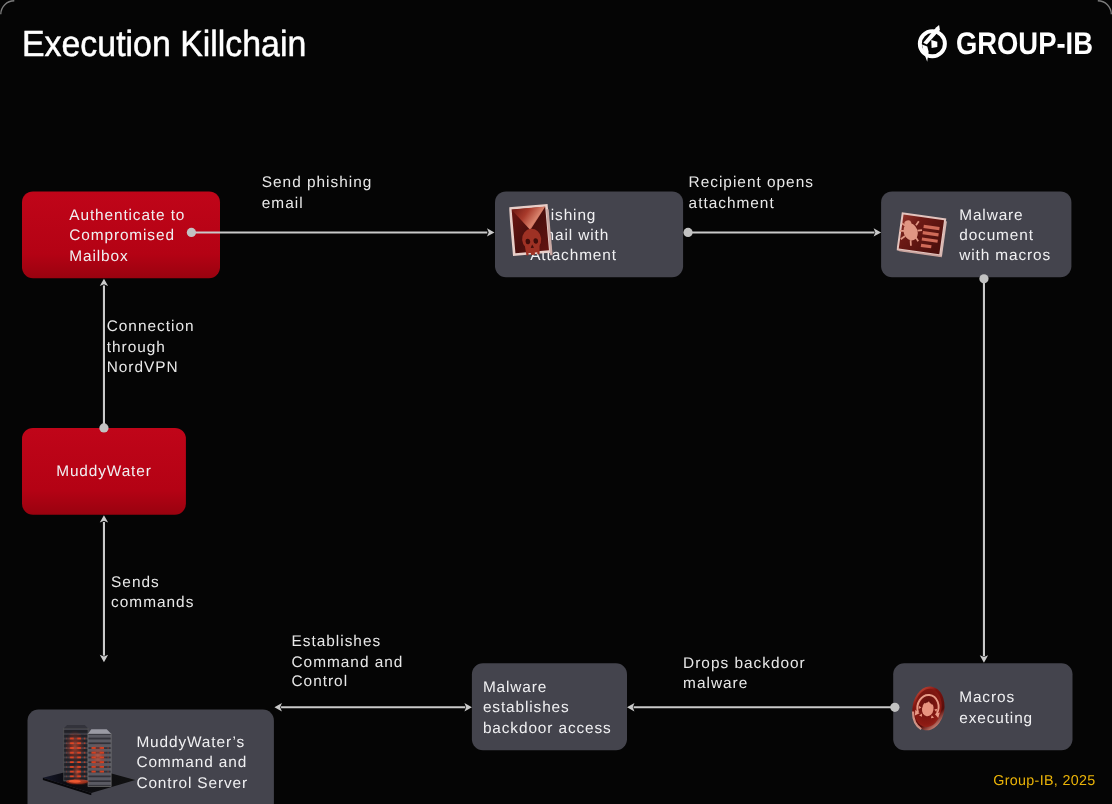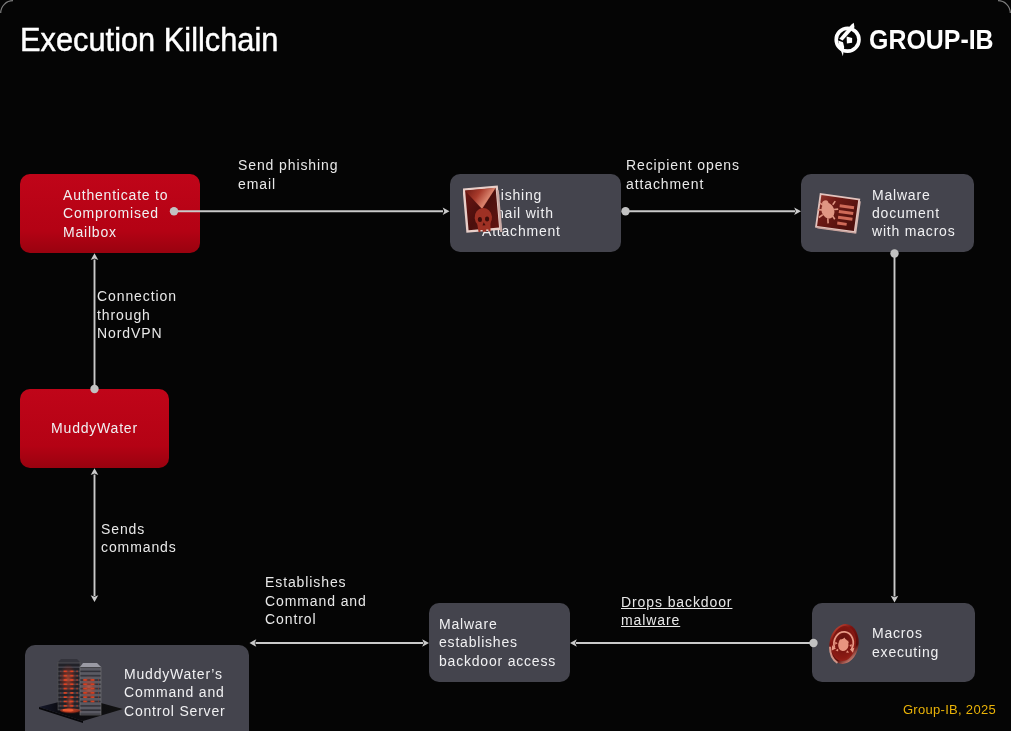--- a/index.html
+++ b/index.html
@@ -219,19 +219,19 @@
         <ellipse cx="33" cy="55.5" rx="10" ry="2.2" fill="#e8431f" opacity="0.5"></ellipse>
           <ellipse cx="31" cy="55.2" rx="5.5" ry="1.4" fill="#ff6a3a" opacity="0.85"></ellipse>
         <ellipse cx="34" cy="56" rx="12" ry="3" fill="url(#glow1)"></ellipse>
       </g>
     </svg>
     <div class="btxt" style="padding-left:99px;">MuddyWater’s<br>Command and<br>Control Server</div>
   </div>
 
   <div class="lbl" style="left:238px;top:156.3px;width:140px;">Send phishing<br>email</div>
   <div class="lbl" style="left:626px;top:156.3px;width:160px;">Recipient opens<br>attachment</div>
-  <div class="lbl" style="left:621px;top:592.5px;width:140px;text-decoration:underline;">Drops backdoor<br>malware</div>
+  <div class="lbl" style="left:621px;top:592.5px;width:140px;">Drops backdoor<br>malware</div>
   <div class="lbl" style="left:265px;top:573.3px;width:141px;">Establishes<br>Command and<br>Control</div>
   <div class="lbl" style="left:101px;top:520px;width:100px;">Sends<br>commands</div>
   <div class="lbl" style="left:97px;top:287.4px;width:120px;">Connection<br>through<br>NordVPN</div>
 
   <div id="footer">Group-IB, 2025</div>
 </div>
 
 </body></html>

